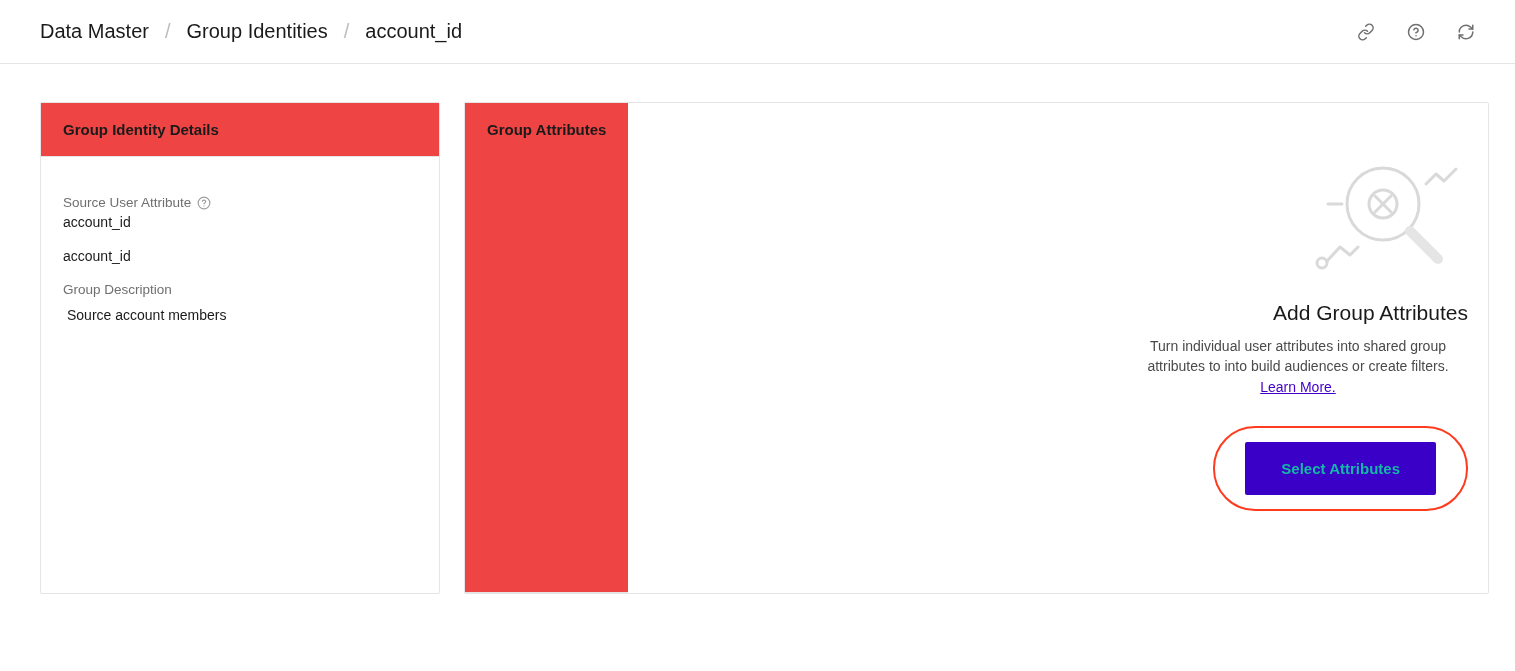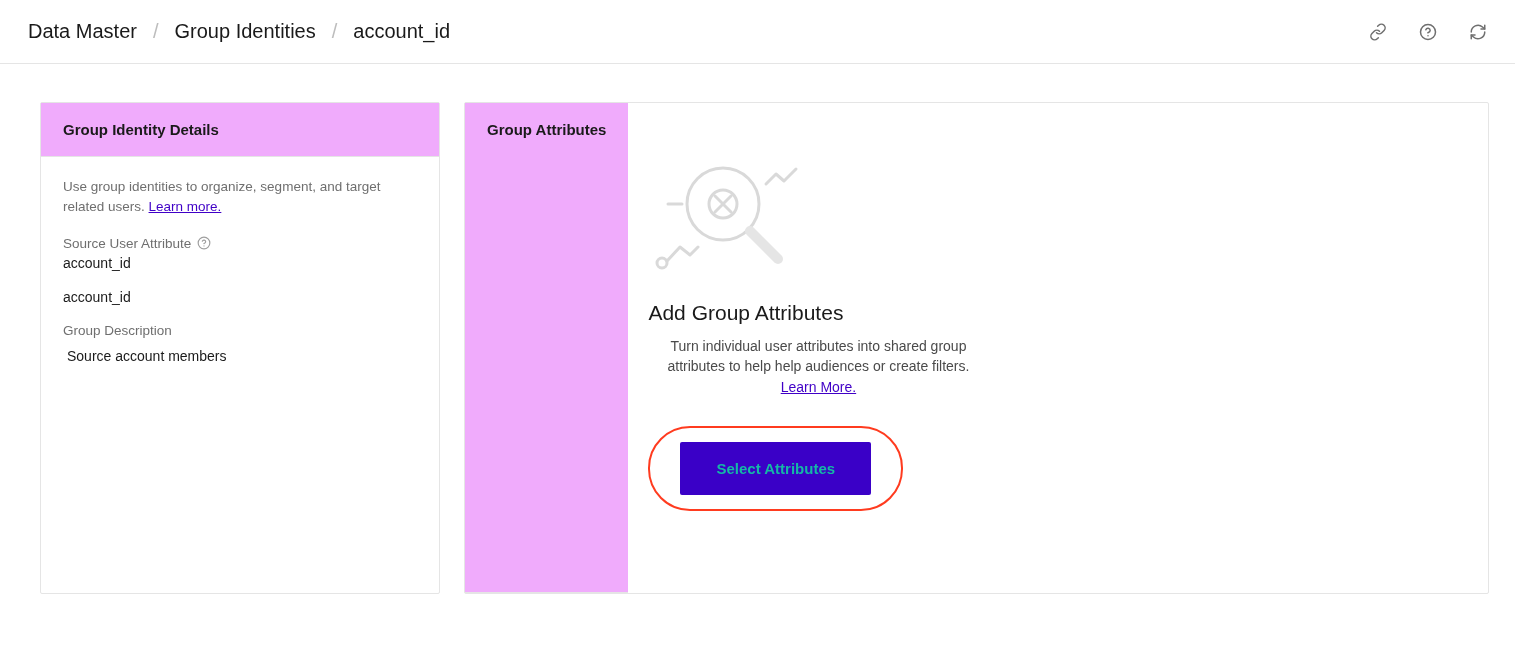--- a/index.html
+++ b/index.html
@@ -9,21 +9,21 @@
     color: #1a1a1a;
     width: 1515px;
     height: 671px;
   }
 
   
   .header {
     display: flex;
     align-items: center;
     justify-content: space-between;
-    padding: 20px 28px;
+    padding: 20px 40px;
     border-bottom: 1px solid #e5e5e5;
   }
   .breadcrumb {
     display: flex;
     align-items: center;
     font-size: 20px;
     font-weight: 500;
     gap: 16px;
   }
   .breadcrumb a {
@@ -62,21 +62,21 @@
     align-items: flex-start;
   }
 
   .panel {
     border: 1px solid #e5e5e5;
     background: #ffffff;
     border-radius: 2px;
   }
 
   .panel-header {
-    background: #f0abfc;
+    background: #ef4444;
     padding: 18px 22px;
     border-bottom: 1px solid #e5e5e5;
     font-size: 15px;
     font-weight: 600;
   }
 
   
   .left-panel {
     width: 400px;
     min-height: 492px;
@@ -122,21 +122,21 @@
   .right-panel {
     flex: 1;
     min-height: 492px;
     display: flex;
     flex-direction: row;
   }
   .right-body {
     flex: 1;
     display: flex;
     flex-direction: column;
-    align-items: flex-start;
+    align-items: flex-end;
     justify-content: flex-start;
     padding: 40px 20px;
   }
 
   .illus {
     margin: 6px 0 18px 0;
   }
 
   .empty-title {
     font-size: 21px;
@@ -210,23 +210,20 @@
       </svg>
     </span>
   </div>
 </div>
 
 <div class="content">
 
   <div class="panel left-panel">
     <div class="panel-header">Group Identity Details</div>
     <div class="left-body">
-      <p class="intro">
-        <span>Use group identities to organize, segment, and target related users. </span><a>Learn more.</a>
-      </p>
 
       <div class="field">
         <div class="field-label">
           <span>Source User Attribute</span>
           <span class="qicon">
             <svg width="14" height="14" viewBox="0 0 24 24" fill="none" stroke="#9e9e9e" stroke-width="2" stroke-linecap="round" stroke-linejoin="round">
               <circle cx="12" cy="12" r="10"></circle>
               <path d="M9.1 9a3 3 0 0 1 5.8 1c0 2-3 3-3 3"></path>
               <line x1="12" y1="17" x2="12" y2="17.01"></line>
             </svg>
@@ -261,21 +258,21 @@
           <path d="M102 82 L130 110" stroke="#e5e5e5" stroke-width="10" stroke-linecap="round"></path>
           <line x1="20" y1="55" x2="34" y2="55" stroke="#d9d9d9" stroke-width="3" stroke-linecap="round"></line>
           <polyline points="118,35 128,25 136,32 148,20" stroke="#d9d9d9" stroke-width="3" fill="none" stroke-linecap="round" stroke-linejoin="round"></polyline>
           <circle cx="14" cy="114" r="5" stroke="#d9d9d9" stroke-width="3"></circle>
           <polyline points="19,112 32,98 42,106 50,98" stroke="#d9d9d9" stroke-width="3" fill="none" stroke-linecap="round" stroke-linejoin="round"></polyline>
         </svg>
       </div>
 
       <div class="empty-title">Add Group Attributes</div>
       <div class="empty-desc">
-        <span>Turn individual user attributes into shared group attributes to help help audiences or create filters.</span><br>
+        <span>Turn individual user attributes into shared group attributes to into build audiences or create filters.</span><br>
         <a>Learn More.</a>
       </div>
 
       <div class="cta-wrap">
         <button class="cta-button">Select Attributes</button>
       </div>
     </div>
   </div>
 
 </div>

